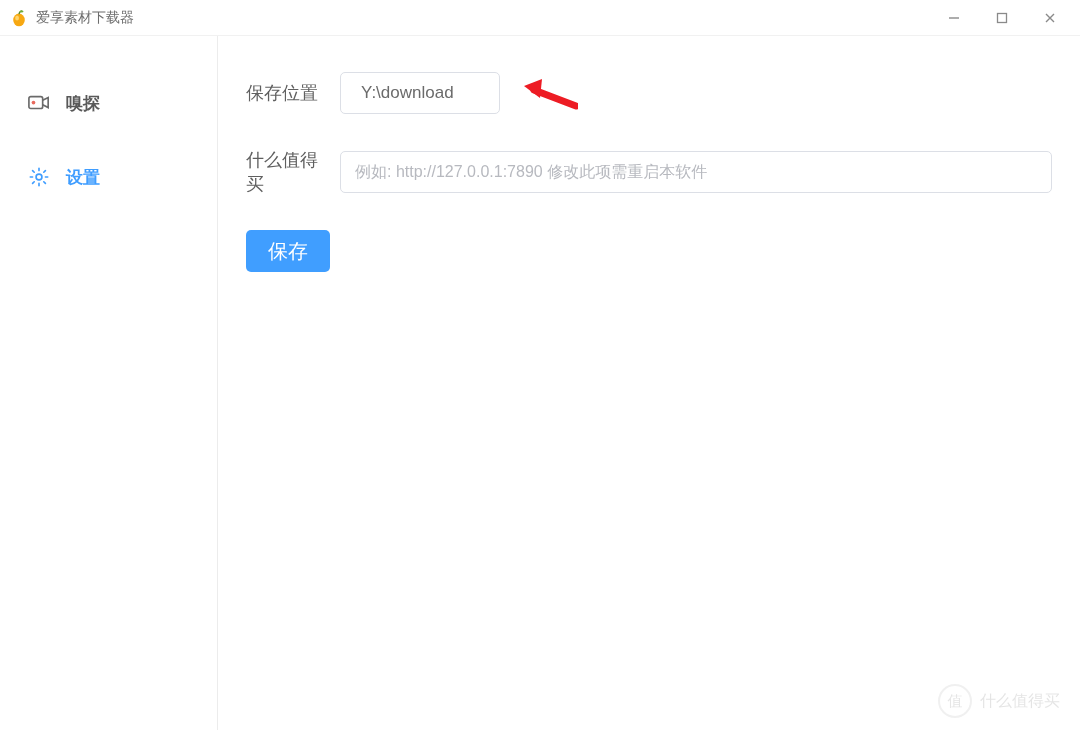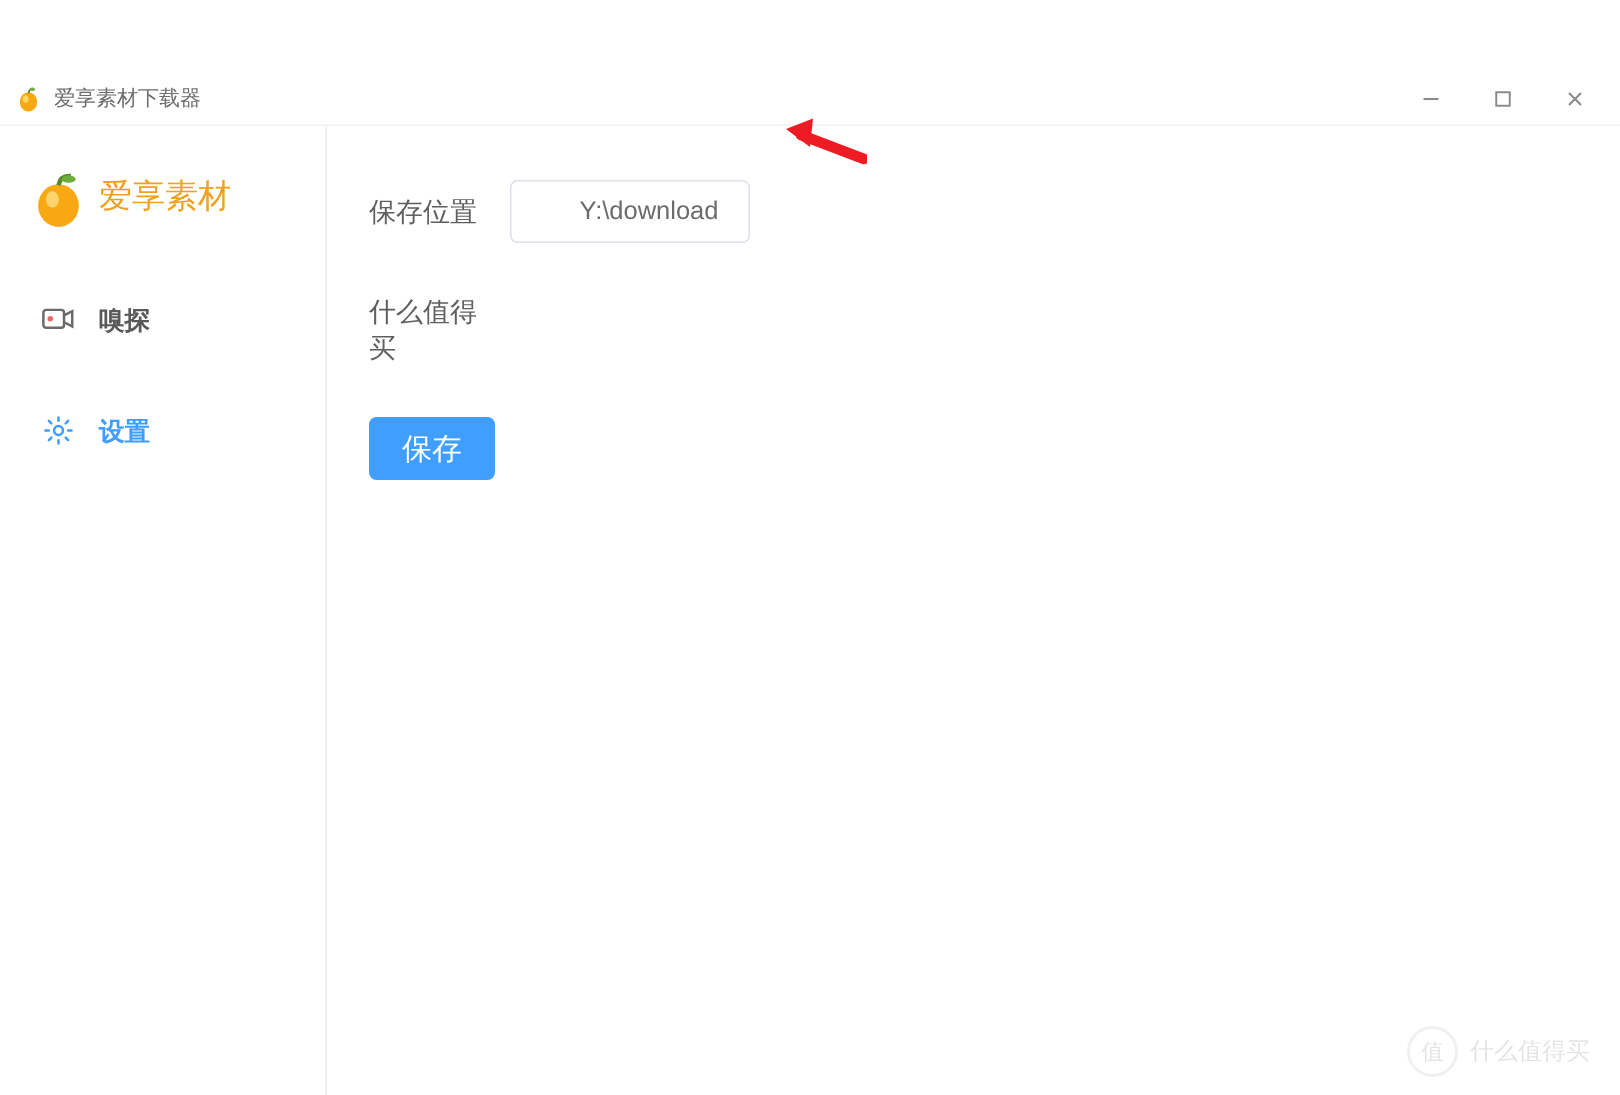--- a/index.html
+++ b/index.html
@@ -14,21 +14,20 @@
     
     .titlebar {
       height: 36px;
       display: flex;
       align-items: center;
       padding: 0 6px 0 10px;
       background: #fff;
       border-bottom: 1px solid #f1f1f1;
       color: #6d6d6d;
       font-size: 14px;
-      margin-top: 48px;
     }
     .titlebar .app-icon {
       width: 18px; height: 18px;
       margin-right: 8px;
       display: flex; align-items: center; justify-content: center;
     }
     .titlebar .title { flex: 0 0 auto; }
     .titlebar .spacer { flex: 1; }
     .titlebar .win-btn {
       width: 48px; height: 34px;
@@ -88,21 +87,20 @@
     .path-box {
       min-width: 160px;
       padding: 0 20px;
       height: 42px;
       border: 1px solid #dcdfe6;
       border-radius: 5px;
       display: flex; align-items: center;
       font-size: 17px;
       color: #6b6b6b;
       cursor: pointer;
-      justify-content: flex-end;
     }
     .proxy-input {
       flex: 1;
       height: 42px;
       border: 1px solid #dcdfe6;
       border-radius: 5px;
       padding: 0 14px;
       font-size: 16px;
       color: #606266;
       outline: none;
@@ -168,31 +166,20 @@
   <div class="win-btn">
     <svg width="12" height="12" viewBox="0 0 12 12">
         <path d="M2 2 L10 10 M10 2 L2 10" stroke="#8a8a8a" stroke-width="1.4"></path>
       </svg>
   </div>
 </div>
 
 <div class="layout">
 
   <aside class="sidebar">
-    <div class="brand">
-      <div class="brand-icon">
-        <svg viewBox="0 0 24 28" width="34" height="38">
-          <ellipse cx="12" cy="17" rx="10" ry="10.5" fill="#f7a812"></ellipse>
-          <ellipse cx="9" cy="14" rx="3.2" ry="4" fill="#ffd46b"></ellipse>
-          <path d="M12 7 Q13 2 18 2.5" stroke="#5a8b2a" stroke-width="2.2" fill="none"></path>
-          <ellipse cx="17" cy="4" rx="3.4" ry="1.8" fill="#6fae3a"></ellipse>
-        </svg>
-      </div>
-      <div class="brand-text">爱享素材</div>
-    </div>
 
     <div class="nav-item">
       <span class="nav-icon">
         <svg width="22" height="20" viewBox="0 0 24 20" fill="none">
           <rect x="1" y="3" width="15" height="13" rx="2" stroke="#6a6a6a" stroke-width="1.8"></rect>
           <path d="M16 7 L22 4 V15 L16 12" stroke="#6a6a6a" stroke-width="1.8" fill="none"></path>
           <circle cx="6" cy="9.5" r="2" fill="#e86a5e"></circle>
         </svg>
       </span>
       <span>嗅探</span>
@@ -213,20 +200,21 @@
   <main class="main">
     <div class="form-row">
       <div class="form-label">保存位置</div>
       <div class="path-box">
         <span>Y:\download</span>
       </div>
     </div>
 
     <div class="form-row">
       <div class="form-label">什么值得买</div>
+      <input class="proxy-input" type="text" placeholder="例如: http://127.0.0.1:7890 修改此项需重启本软件" value="" style="">
     </div>
 
     <button class="save-btn">保存</button>
   </main>
 </div>
 
 <svg class="annotation-arrow" width="58" height="34" viewBox="0 0 58 34">
   <path d="M56 28 L14 12" stroke="#ed1c24" stroke-width="7" stroke-linecap="round"></path>
   <path d="M4 8 L22 1 L20 20 Z" fill="#ed1c24"></path>
 </svg>

